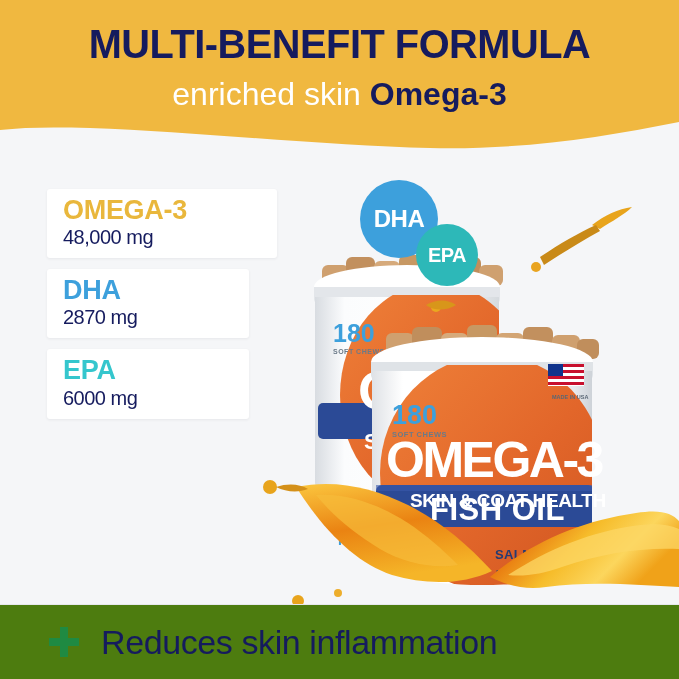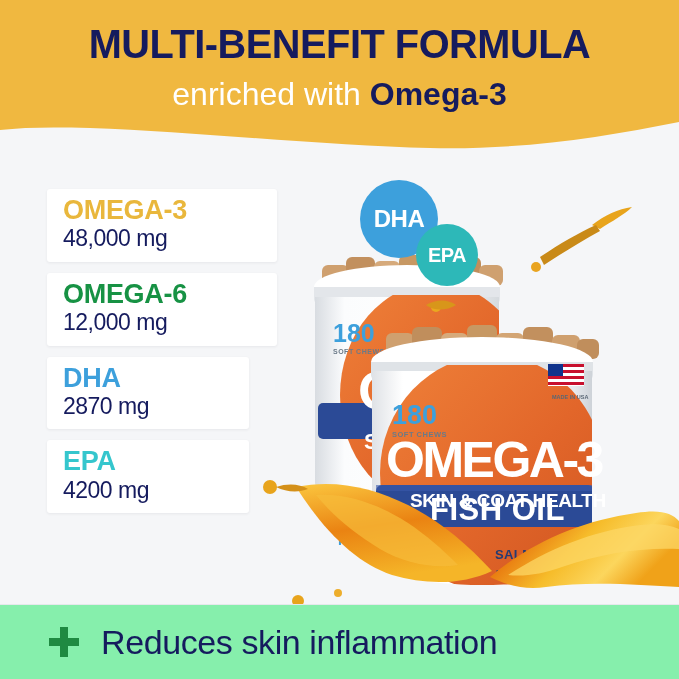--- a/index.html
+++ b/index.html
@@ -50,21 +50,21 @@
     padding:6px 14px 9px 16px;
     margin-bottom:11px;
   }
   .card .lbl{
     font-weight:bold;
     font-size:27px;
     letter-spacing:-0.3px;
     line-height:1.12;
   }
   .card .val{
-    font-size:23px;
+    font-size:20px;
     color:#151b5e;
     line-height:1.2;
     letter-spacing:-0.5px;
   }
   .c1{width:200px;}
   .c2{width:200px;}
   .c3{width:172px;}
   .c4{width:172px;}
 
   
@@ -90,21 +90,21 @@
     background:#2db8b8;font-size:20px;letter-spacing:-0.5px;
   }
 
   
   .divider{
     position:absolute;left:0;top:604px;width:679px;height:1px;
     background:#e6e8ec;z-index:5;
   }
   .benefit{
     position:absolute;left:0;top:605px;width:679px;height:74px;
-    background:#86efac;z-index:5;
+    background:#4d7c0f;z-index:5;
     display:flex;align-items:center;
   }
   .plus{
     margin-left:49px;margin-right:22px;
     position:relative;width:30px;height:30px;flex:none;
   }
   .plus i{position:absolute;background:#1f8a42;display:block;}
   .plus i.h{left:0;top:11px;width:30px;height:8px;}
   .plus i.v{left:11px;top:0;width:8px;height:30px;}
   .benefit-text{
@@ -115,21 +115,21 @@
 <body>
 
 <div class="stage">
 
   <div class="header">
     <svg class="header-wave" viewBox="0 0 679 160" preserveAspectRatio="none">
       <path d="M0,0 L679,0 L679,122 C600,138 520,150 430,148 C330,146 200,132 90,128 C55,127 25,127 0,130 Z" fill="#f0b840"></path>
     </svg>
     <div class="header-text">
       <div class="title-main">MULTI-BENEFIT FORMULA</div>
-      <div class="title-sub"><span>enriched with </span><span class="accent">Omega-3</span></div>
+      <div class="title-sub"><span>enriched skin </span><span class="accent">Omega-3</span></div>
     </div>
   </div>
 
   <div class="product">
     <svg width="439" height="430" viewBox="0 0 439 430">
       <defs>
         <linearGradient id="jarBody" x1="0" y1="0" x2="1" y2="0">
           <stop offset="0%" stop-color="#dfe2e6"></stop>
           <stop offset="14%" stop-color="#ffffff"></stop>
           <stop offset="62%" stop-color="#ffffff"></stop>
@@ -275,33 +275,29 @@
     <div class="bub bub-epa">EPA</div>
   </div>
 
   <div class="stats">
 
     <div class="card c1">
       <div class="lbl" style="color:#e9b73c">OMEGA-3</div>
       <div class="val">48,000 mg</div>
     </div>
 
-    <div class="card c2">
-      <div class="lbl" style="color:#179244">OMEGA-6</div>
-      <div class="val">12,000 mg</div>
-    </div>
 
     <div class="card c3">
       <div class="lbl" style="color:#3da0dc">DHA</div>
       <div class="val">2870 mg</div>
     </div>
 
     <div class="card c4">
       <div class="lbl" style="color:#35c6cd">EPA</div>
-      <div class="val">4200 mg</div>
+      <div class="val">6000 mg</div>
     </div>
 
   </div>
 
   <div class="divider"></div>
   <div class="benefit">
     <span class="plus">
       <i class="h"></i>
         <i class="v"></i>
     </span>

